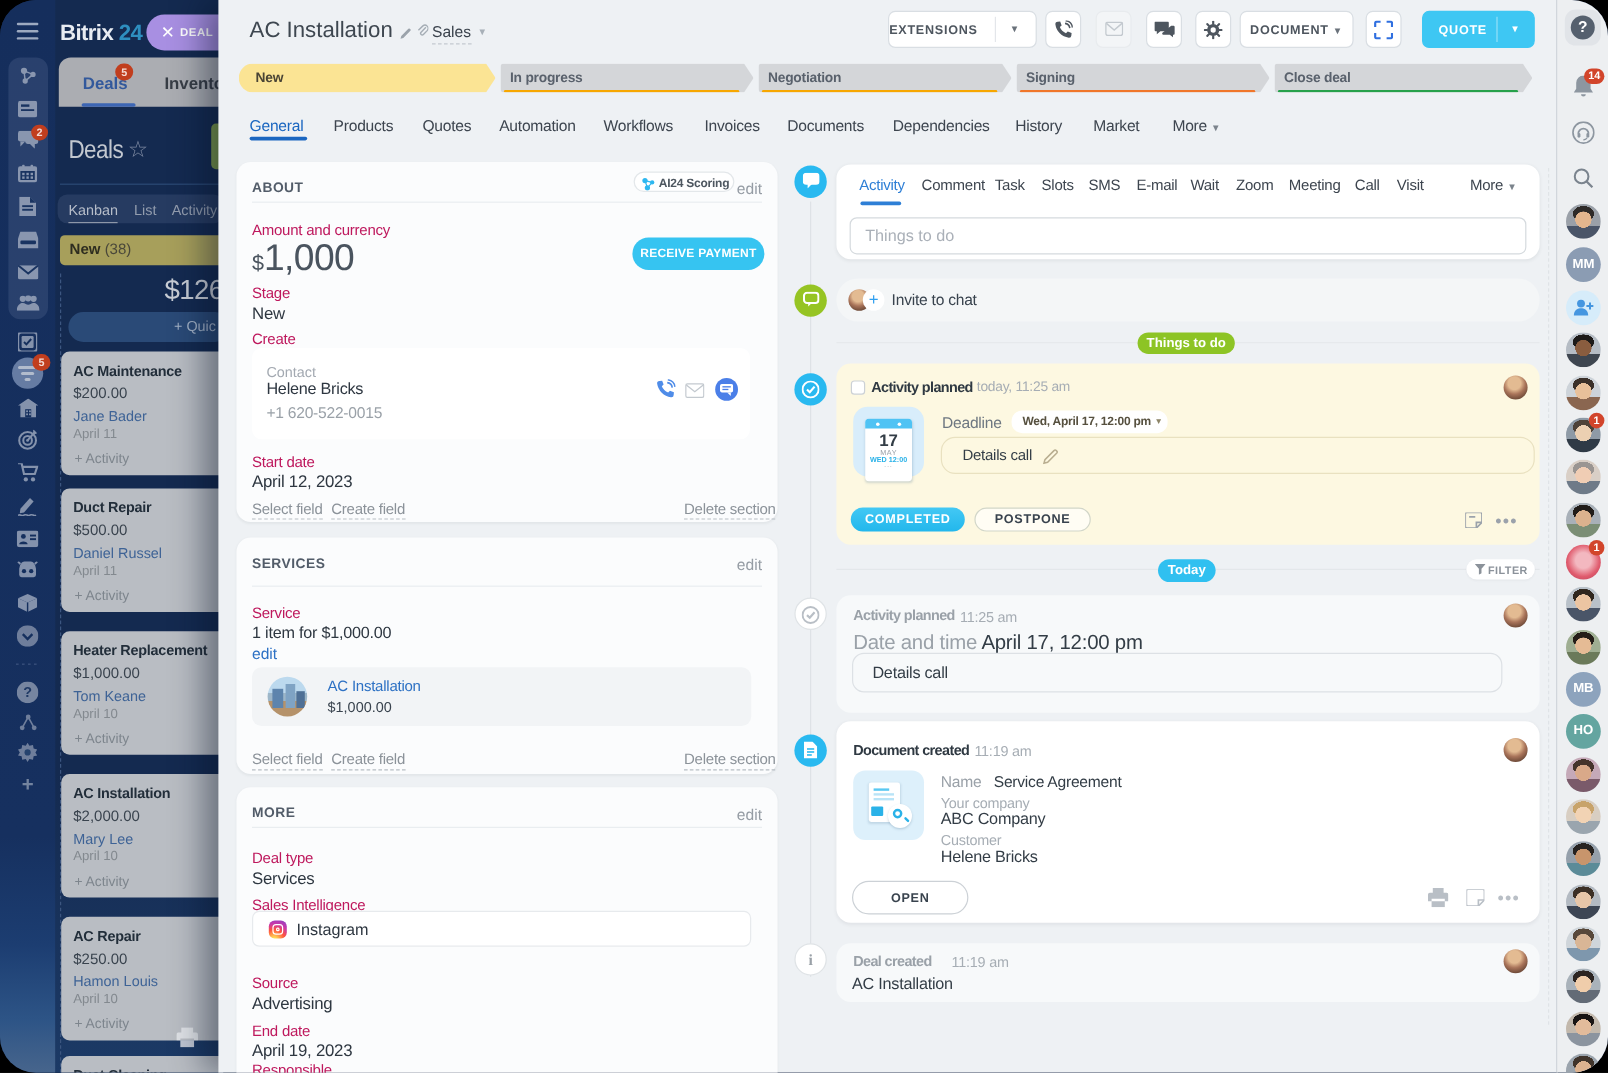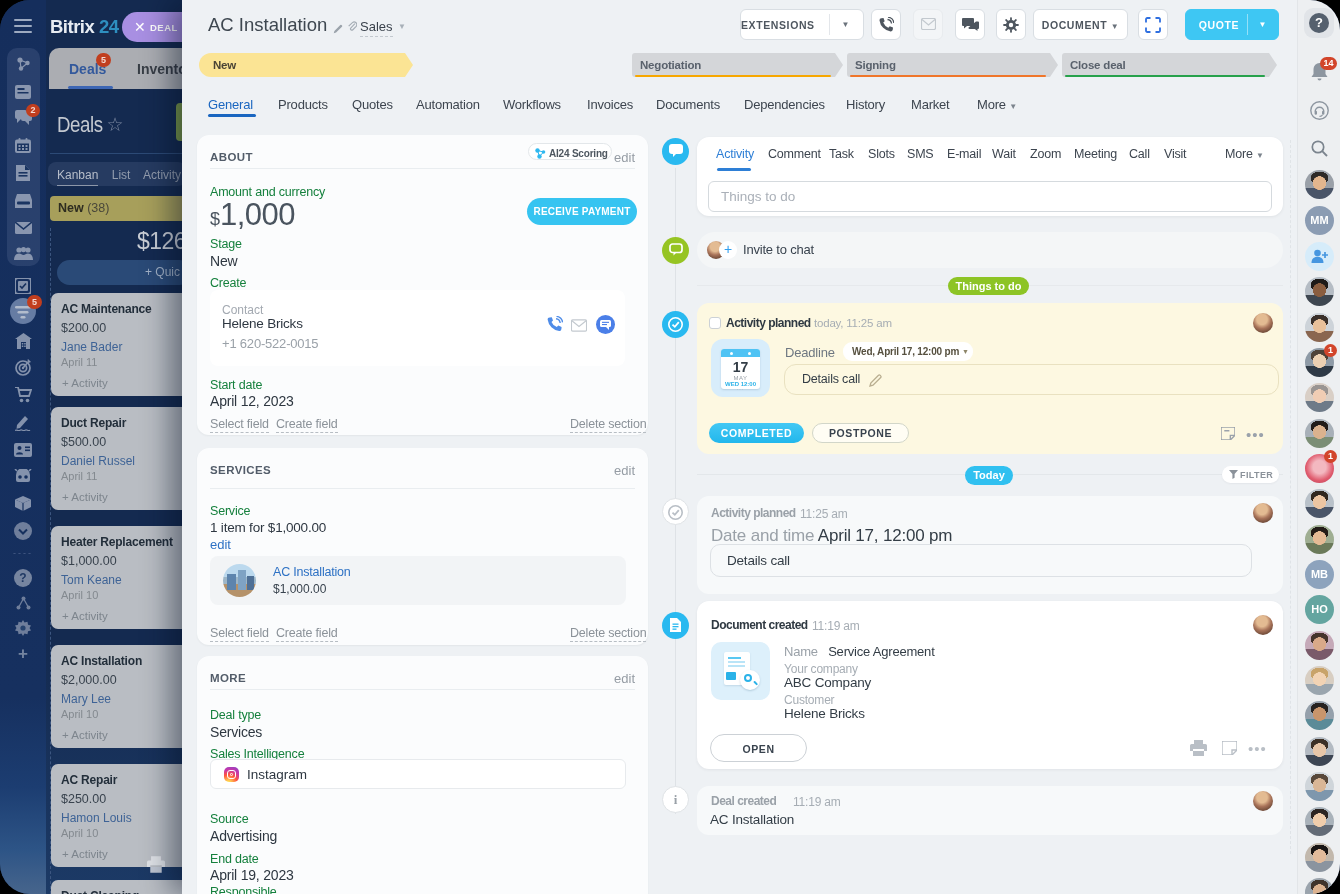--- a/index.html
+++ b/index.html
@@ -55,21 +55,21 @@
 
 .ptab{position:absolute;top:97px;font-size:13px;letter-spacing:-.2px;color:#3d454f}
 .ptab.on{color:#1a66c0}
 .ttab{position:absolute;top:10px;font-size:12.5px;letter-spacing:-.2px;color:#3d454f}
 #tabline{position:absolute;left:26px;top:114px;width:48px;height:3px;background:#1a66c0;border-radius:2px}
 
 .card{position:absolute;left:15px;width:451px;background:#fbfcfd;border-radius:12px;box-shadow:0 1px 2px rgba(50,60,70,.06)}
 .chead{position:absolute;left:13px;top:16px;font-size:11.5px;font-weight:bold;letter-spacing:.4px;color:#525c69}
 .cedit{position:absolute;right:13px;top:15px;font-size:13px;color:#959ca4}
 .cdiv{position:absolute;left:13px;right:13px;top:42px;height:1px;background:#e9edf0}
-.lab{font-size:12.5px;letter-spacing:-.2px;color:#15803d;white-space:nowrap}
+.lab{font-size:12.5px;letter-spacing:-.2px;color:#be185d;white-space:nowrap}
 .val{font-size:14px;letter-spacing:-.2px;color:#2e3741;white-space:nowrap}
 .dashed{border-bottom:1px dashed #b7bdc3;padding-bottom:1px}
 .flink{position:absolute;font-size:12.5px;letter-spacing:-.2px;color:#8b9299;white-space:nowrap}
 
 .rail{position:absolute;left:493px;top:168px;width:1px;height:646px;background:#dee2e6}
 .ricon{position:absolute;left:480px;width:27px;height:27px;border-radius:50%;z-index:3;text-align:center}
 .tcard{position:absolute;left:515px;width:586px;border-radius:12px}
 .pill-c{position:absolute;border-radius:11px;font-size:11px;font-weight:bold;color:#fff;text-align:center;z-index:2}
 .av{border-radius:50%;background:radial-gradient(circle at 45% 32%,#e3bb92 0 30%,#a9745a 52%,#6e4a38 78%,#5a3e31 100%)}
 
@@ -317,20 +317,21 @@
         </svg></div>
     <div class="hbtn" style="left:851px;width:95px;padding-top:9px">DOCUMENT <span style="font-size:8px;color:#6a727b">▼</span></div>
     <div class="hbtn" style="left:956px;width:30px;padding-top:7px"><svg width="16" height="16" viewBox="0 0 16 16">
           <g fill="none" stroke="#2f6fe0" stroke-width="1.8">
             <path d="M5.5 1 H2.2 A1.2 1.2 0 0 0 1 2.2 V5.5M10.5 1 H13.8 A1.2 1.2 0 0 1 15 2.2 V5.5M15 10.5 V13.8 A1.2 1.2 0 0 1 13.8 15 H10.5M5.5 15 H2.2 A1.2 1.2 0 0 1 1 13.8 V10.5"></path>
           </g>
         </svg></div>
     <div class="hbtn" style="left:1003px;width:94px;background:#3ec7f3;border-color:#3ec7f3;color:#fff;padding-top:9px;padding-right:26px">QUOTE<span style="position:absolute;right:30px;top:4px;height:21px;border-left:1px solid rgba(255,255,255,.45)"></span><span style="position:absolute;right:11px;top:10px;font-size:8px;color:#fff">▼</span></div>
 
     <div class="stg first" style="left:17px;width:214px">New</div>
+    <div class="stg mid" style="left:235px;width:211px">In progress<span class="ub" style="background:#f7a700"></span></div>
     <div class="stg mid" style="left:450px;width:211px">Negotiation<span class="ub" style="background:#f7a700"></span></div>
     <div class="stg mid" style="left:665px;width:211px">Signing<span class="ub" style="background:#f0762a"></span></div>
     <div class="stg mid" style="left:880px;width:215px">Close deal<span class="ub" style="background:#27a14b"></span></div>
 
     <div class="ptab on" style="left:26px">General</div>
     <div class="ptab" style="left:96px">Products</div>
     <div class="ptab" style="left:170px">Quotes</div>
     <div class="ptab" style="left:234px">Automation</div>
     <div class="ptab" style="left:321px">Workflows</div>
     <div class="ptab" style="left:405px">Invoices</div>
@@ -484,21 +485,21 @@
     </div>
     <div class="abs" style="left:515px;top:285px;width:586px;height:1px;background:#e6e9ec"></div>
       <div class="pill-c" style="left:766px;top:277px;width:81px;height:18px;line-height:18px;background:#8dc425">Things to do</div>
 
     <div class="tcard" style="top:303px;height:151px;background:#fdf8e1">
       <div class="abs" style="left:12px;top:14px;width:12px;height:12px;background:#fff;border:1px solid #ccd1d6;border-radius:3px"></div>
       <div class="abs" style="left:29px;top:13px;font-size:12px;letter-spacing:-.5px;font-weight:bold;color:#2f3942">Activity planned</div>
       <div class="abs" style="left:117px;top:14px;font-size:11.5px;letter-spacing:-.2px;color:#a6adb4">today, 11:25 am</div>
       <div class="av abs" style="left:556px;top:10px;width:20px;height:20px"></div>
       <div class="abs" style="left:14px;top:36px;width:59px;height:58px;background:#d8edfb;border-radius:12px">
-        <div class="abs" style="left:10px;top:10px;width:39px;height:40px;background:#fff;border-radius:3px;box-shadow:0 1px 2px rgba(80,120,150,.25)">
+        <div class="abs" style="left:10px;top:10px;width:39px;height:52px;background:#fff;border-radius:3px;box-shadow:0 1px 2px rgba(80,120,150,.25)">
           <div style="height:8px;background:#4fc3f4;border-radius:3px 3px 0 0"></div>
           <div style="position:absolute;left:9px;top:2.5px;width:3px;height:3px;border-radius:50%;background:#fff"></div>
           <div style="position:absolute;right:9px;top:2.5px;width:3px;height:3px;border-radius:50%;background:#fff"></div>
           <div style="text-align:center;font-size:14px;font-weight:bold;color:#333d46;margin-top:2px">17</div>
           <div style="text-align:center;font-size:6px;color:#9aa1a8;letter-spacing:.5px">MAY</div>
           <div style="text-align:center;font-size:6px;font-weight:bold;color:#2ab2e8">WED 12:00</div>
             <div style="text-align:center;font-size:5px;color:#9aa1a8;letter-spacing:1px;line-height:3px">...</div>
         </div>
       </div>
       <div class="abs" style="left:88px;top:42px;font-size:13px;letter-spacing:-.2px;color:#6e7781">Deadline</div>

